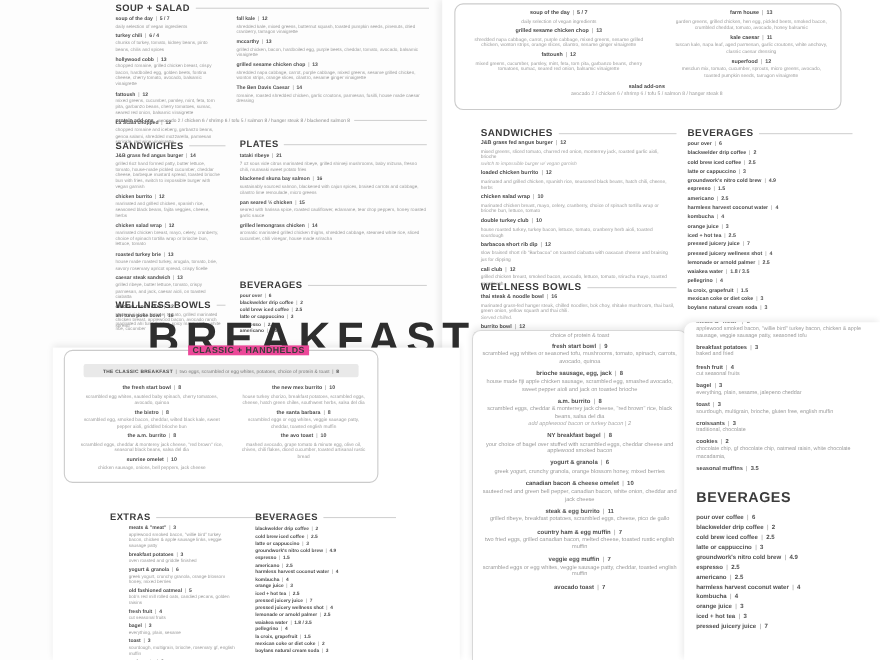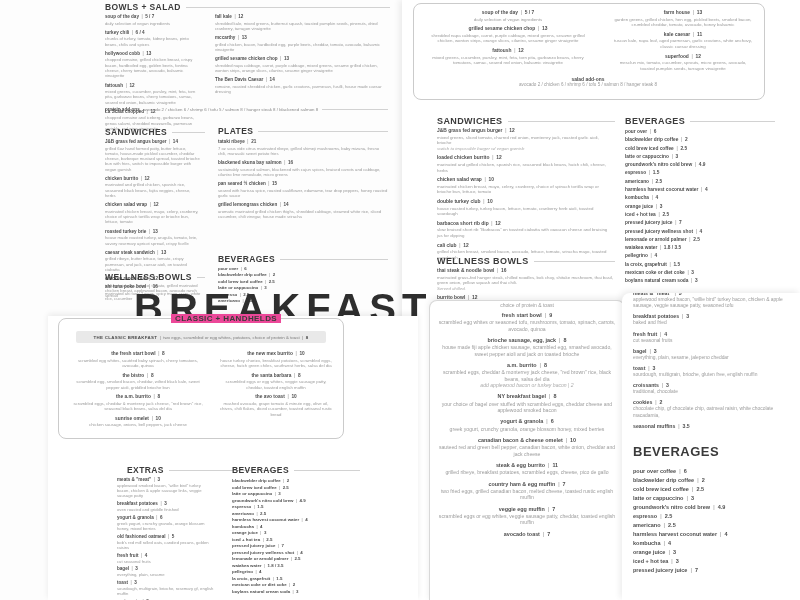--- a/index.html
+++ b/index.html
@@ -54,21 +54,21 @@
   .watermark{font-weight:800;color:#2e2e2e;letter-spacing:6px;font-size:40px;line-height:40px;white-space:nowrap;overflow:hidden;}
   .shadow-l{box-shadow:-3px 0 6px rgba(0,0,0,.07);}
   .shadow-t{box-shadow:0 -2px 6px rgba(0,0,0,.08);}
   .intro{font-size:5px;color:#9b9b9b;}
 </style>
 </head>
 <body>
 
 <div id="stage">
 
-  <div class="abs hdr hdr-a" style="left:105px;top:2px;width:285px;">BOWLS + SALAD</div>
+  <div class="abs hdr hdr-a" style="left:105px;top:2px;width:285px;">SOUP + SALAD</div>
 
   <div class="abs z-a" style="left:105px;top:14px;width:92px;">
 
       <div class="item">
         <div class="nm"><span>soup of the day</span><span class="price">5 / 7</span></div>
         <div class="ds">daily selection of vegan ingredients</div>
       </div>
 
       <div class="item">
         <div class="nm"><span>turkey chili</span><span class="price">6 / 4</span></div>
@@ -390,21 +390,21 @@
             <div class="ds">scrambled eggs or egg whites, veggie sausage patty, cheddar, toasted english muffin</div>
           </div>
 
           <div class="item">
             <div class="nm"><span>the avo toast</span><span class="price">10</span></div>
             <div class="ds">mashed avocado, grape tomato &amp; minute egg, olive oil, chives, chili flakes, diced cucumber, toasted artisanal rustic bread</div>
           </div>
         </div>
     </div>
 
-    <div class="hdr hdr-a abs" style="left:79px;top:149px;width:152px;">EXTRAS</div>
+    <div class="hdr hdr-a abs" style="left:52px;top:149px;width:152px;">EXTRAS</div>
     <div class="abs z-bx" style="left:69px;top:161px;width:97px;">
 
         <div class="item" style="margin-bottom:2.5px;">
           <div class="nm"><span>meats &amp; "meat"</span><span class="price">3</span></div>
           <div class="ds">applewood smoked bacon, "willie bird" turkey bacon, chicken &amp; apple sausage links, veggie sausage patty</div>
         </div>
 
         <div class="item" style="margin-bottom:2.5px;">
           <div class="nm"><span>breakfast potatoes</span><span class="price">3</span></div>
           <div class="ds">oven roasted and griddle finished</div>

